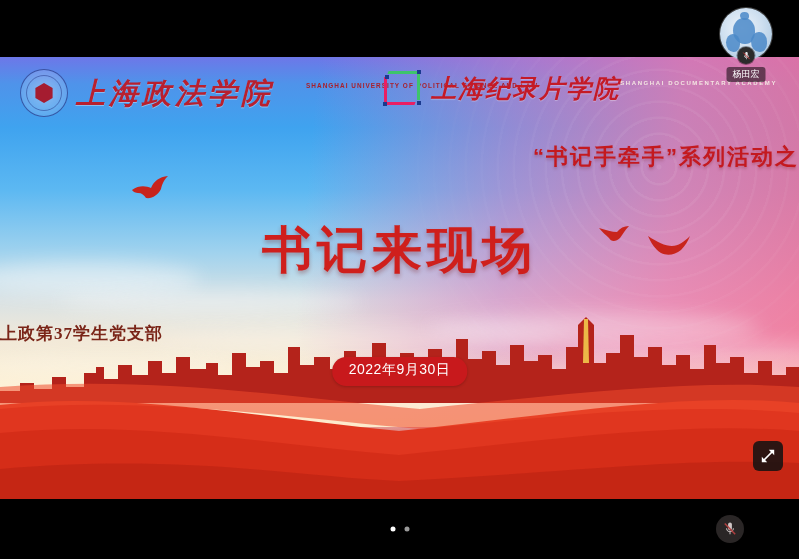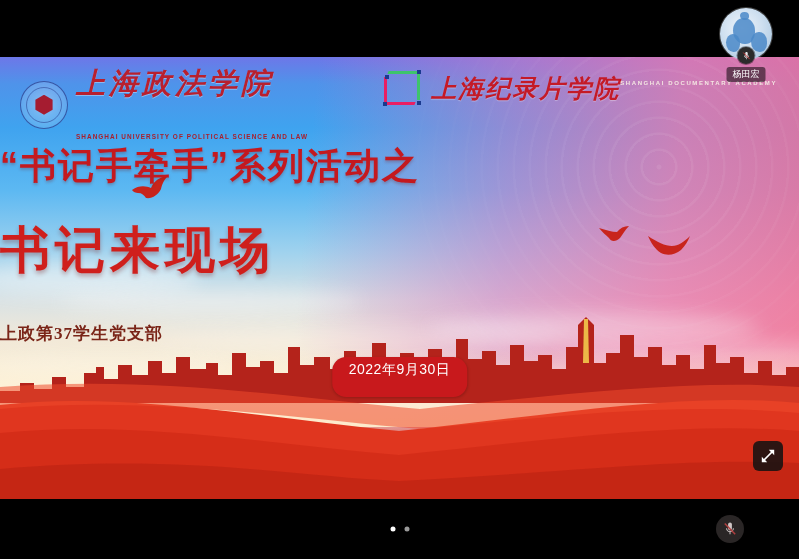--- a/index.html
+++ b/index.html
@@ -75,21 +75,21 @@
   
   .logo-left{position:absolute;left:20px;top:12px;display:flex;align-items:center;gap:8px;}
   .seal{width:46px;height:46px;border-radius:50%;position:relative;
         border:1.4px solid rgba(40,60,140,.75);
         background:radial-gradient(circle at 50% 50%, rgba(255,255,255,.35), rgba(255,255,255,.05));}
   .seal::before{content:"";position:absolute;left:5px;top:5px;right:5px;bottom:5px;
         border-radius:50%;border:1px solid rgba(40,60,140,.55);}
   .seal::after{content:"";position:absolute;left:13px;top:13px;width:20px;height:20px;
         background:#a51c30;
         clip-path:polygon(50% 0%,93% 25%,93% 75%,50% 100%,7% 75%,7% 25%);}
-  .logo-left-txt{display:flex;flex-direction:column;line-height:1;gap:32px;}
+  .logo-left-txt{display:flex;line-height:1;gap:32px;}
   .cn-left{font-family:"Liberation Serif","DejaVu Serif",serif;font-weight:bold;
            font-size:29px;letter-spacing:4px;color:#b8202f;
            text-shadow:0 1px 0 rgba(255,255,255,.35);font-style:italic;}
   .en-left{font-size:6.4px;letter-spacing:1.05px;color:#a8202c;font-weight:bold;margin-top:4px;}
 
   .logo-right{position:absolute;right:22px;top:12px;display:flex;align-items:center;gap:9px;}
   .sq{width:40px;height:38px;position:relative;}
   .sq i{position:absolute;display:block;}
   .sq .s-top{left:6px;top:2px;width:30px;height:3px;background:#3ec46b;transform:skewX(-22deg);}
   .sq .s-right{right:2px;top:3px;width:3px;height:28px;background:#3ec46b;}
@@ -98,34 +98,34 @@
   .sq .d{width:4px;height:4px;background:#1a3a8f;}
   .sq .d1{left:3px;top:6px;} .sq .d2{right:1px;top:1px;}
   .sq .d3{right:1px;bottom:2px;} .sq .d4{left:1px;bottom:1px;}
   .logo-right-txt{display:flex;flex-direction:row;line-height:1;}
   .cn-right{font-family:"Liberation Serif","DejaVu Serif",serif;font-weight:bold;font-style:italic;
             font-size:25px;letter-spacing:2px;color:#c41a27;
             text-shadow:0 1px 1px rgba(255,255,255,.3);}
   .en-right{font-size:6px;letter-spacing:1.6px;color:#f4e6e2;font-weight:bold;margin-top:4px;}
 
   
-  .line1{position:absolute;left:0;right:0;top:85px;text-align:left;
+  .line1{position:absolute;left:0;right:0;top:85px;text-align:right;
          font-family:"Liberation Sans","DejaVu Sans",sans-serif;font-weight:bold;
-         font-size:36px;letter-spacing:2px;color:#c4191f;
+         font-size:22px;letter-spacing:2px;color:#c4191f;
          text-shadow:0 2px 3px rgba(120,20,20,.28);}
-  .headline{position:absolute;left:0;right:0;top:160px;text-align:left;
+  .headline{position:absolute;left:0;right:0;top:160px;text-align:center;
          font-family:"Liberation Sans","DejaVu Sans",sans-serif;font-weight:bold;
          font-size:50px;letter-spacing:5px;color:#cf1f1c;
          text-shadow:0 3px 4px rgba(120,20,20,.32);}
   .subtitle{position:absolute;left:0;right:0;top:265px;text-align:left;
          font-family:"Liberation Serif","DejaVu Serif",serif;font-weight:bold;
          font-size:17px;letter-spacing:1px;color:#7a2518;}
   .datebadge{position:absolute;left:50%;top:300px;transform:translateX(-50%);
          background:#c8191c;color:#fff;border-radius:14px;
-         padding:4px 17px 18px;font-size:14px;letter-spacing:.5px;
+         padding:4px 17px 7px;font-size:14px;letter-spacing:.5px;
          font-family:"Liberation Sans","DejaVu Sans",sans-serif;
          box-shadow:0 1px 3px rgba(0,0,0,.2);}
 
   
   .expand-btn{position:absolute;right:16px;bottom:28px;width:30px;height:30px;
          border-radius:6px;background:rgba(18,18,18,.86);
          display:flex;align-items:center;justify-content:center;cursor:pointer;}
 
   
   .bubble{position:absolute;right:27px;top:8px;width:52px;height:52px;z-index:20;}

